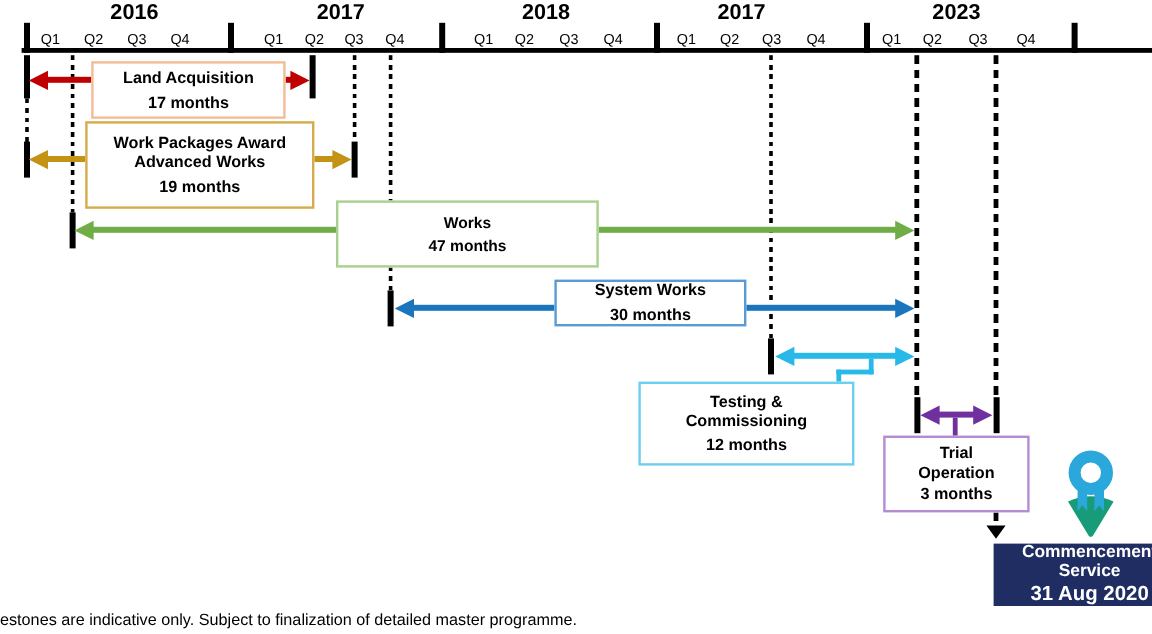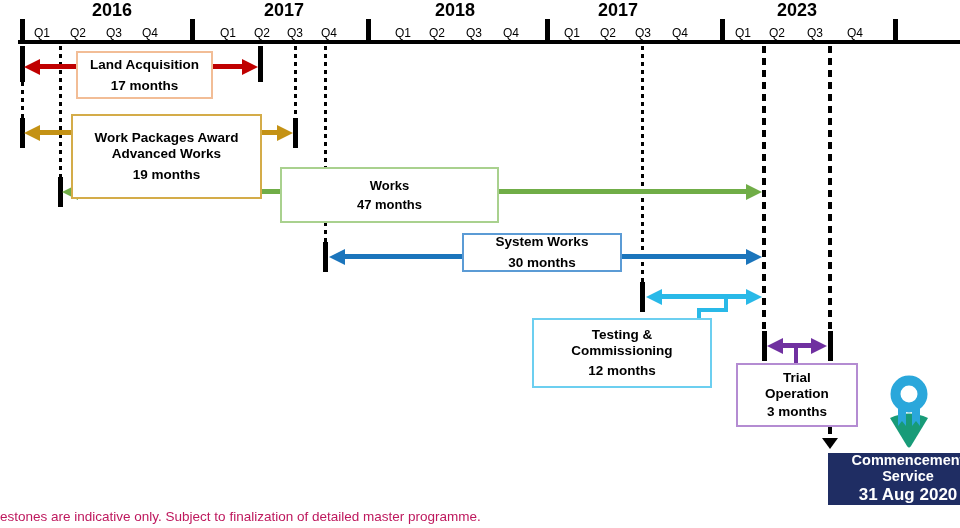--- a/index.html
+++ b/index.html
@@ -36,21 +36,21 @@
   .pbox .bd{margin-top:5px;}
   
   .banner{position:absolute;left:828px;top:453px;width:160px;height:52px;background:#1F2D63;color:#fff;
           display:flex;flex-direction:column;align-items:center;justify-content:center;
           font-weight:bold;text-align:center;line-height:1.08;}
   .banner .b1{font-size:14.5px;}
   .banner .b3{font-size:17px;margin-top:2px;}
   .downhead{position:absolute;left:822px;top:438px;width:0;height:0;
             border-left:8px solid transparent;border-right:8px solid transparent;border-top:11px solid #000;}
   
-  .footnote{position:absolute;left:0;top:509px;font-size:13.5px;color:#be185d;white-space:nowrap;}
+  .footnote{position:absolute;left:0;top:509px;font-size:13.5px;color:#000000;white-space:nowrap;}
 </style>
 </head>
 <body>
 
 <div id="stage">
 
   <div class="axis-line"></div>
   <div class="ytick" style="left:20px"></div>
   <div class="ytick" style="left:190px"></div>
   <div class="ytick" style="left:366px"></div>
@@ -140,26 +140,26 @@
     <span class="ah l"></span>
       <span class="shaft"></span>
       <span class="ah r"></span>
   </div>
 
   <div class="seg" style="left:724px;top:299px;width:4px;height:13px"></div>
   <div class="seg" style="left:697px;top:308px;width:31px;height:4px"></div>
   <div class="seg" style="left:697px;top:308px;width:4px;height:11px"></div>
   <div class="stem" style="left:794px;top:348px;width:4px;height:16px"></div>
 
-  <div class="pbox" style="left:76px;top:51px;width:137px;height:48px;border-color:#F2BD96">
+  <div class="pbox" style="left:76px;top:51px;width:162px;height:48px;border-color:#F2BD96">
     <div class="bt">Land Acquisition</div>
     <div class="bd">17 months</div>
   </div>
 
-  <div class="pbox" style="left:71px;top:114px;width:191px;height:85px;border-color:#D4AC49">
+  <div class="pbox" style="left:71px;top:101px;width:191px;height:73px;border-color:#D4AC49">
     <div class="bt">Work Packages Award</div>
     <div class="bt">Advanced Works</div>
     <div class="bd">19 months</div>
   </div>
 
   <div class="pbox" style="left:280px;top:167px;width:219px;height:56px;border-color:#A9D18E;font-size:13px">
     <div class="bt">Works</div>
     <div class="bd" style="margin-top:3px">47 months</div>
   </div>
 

